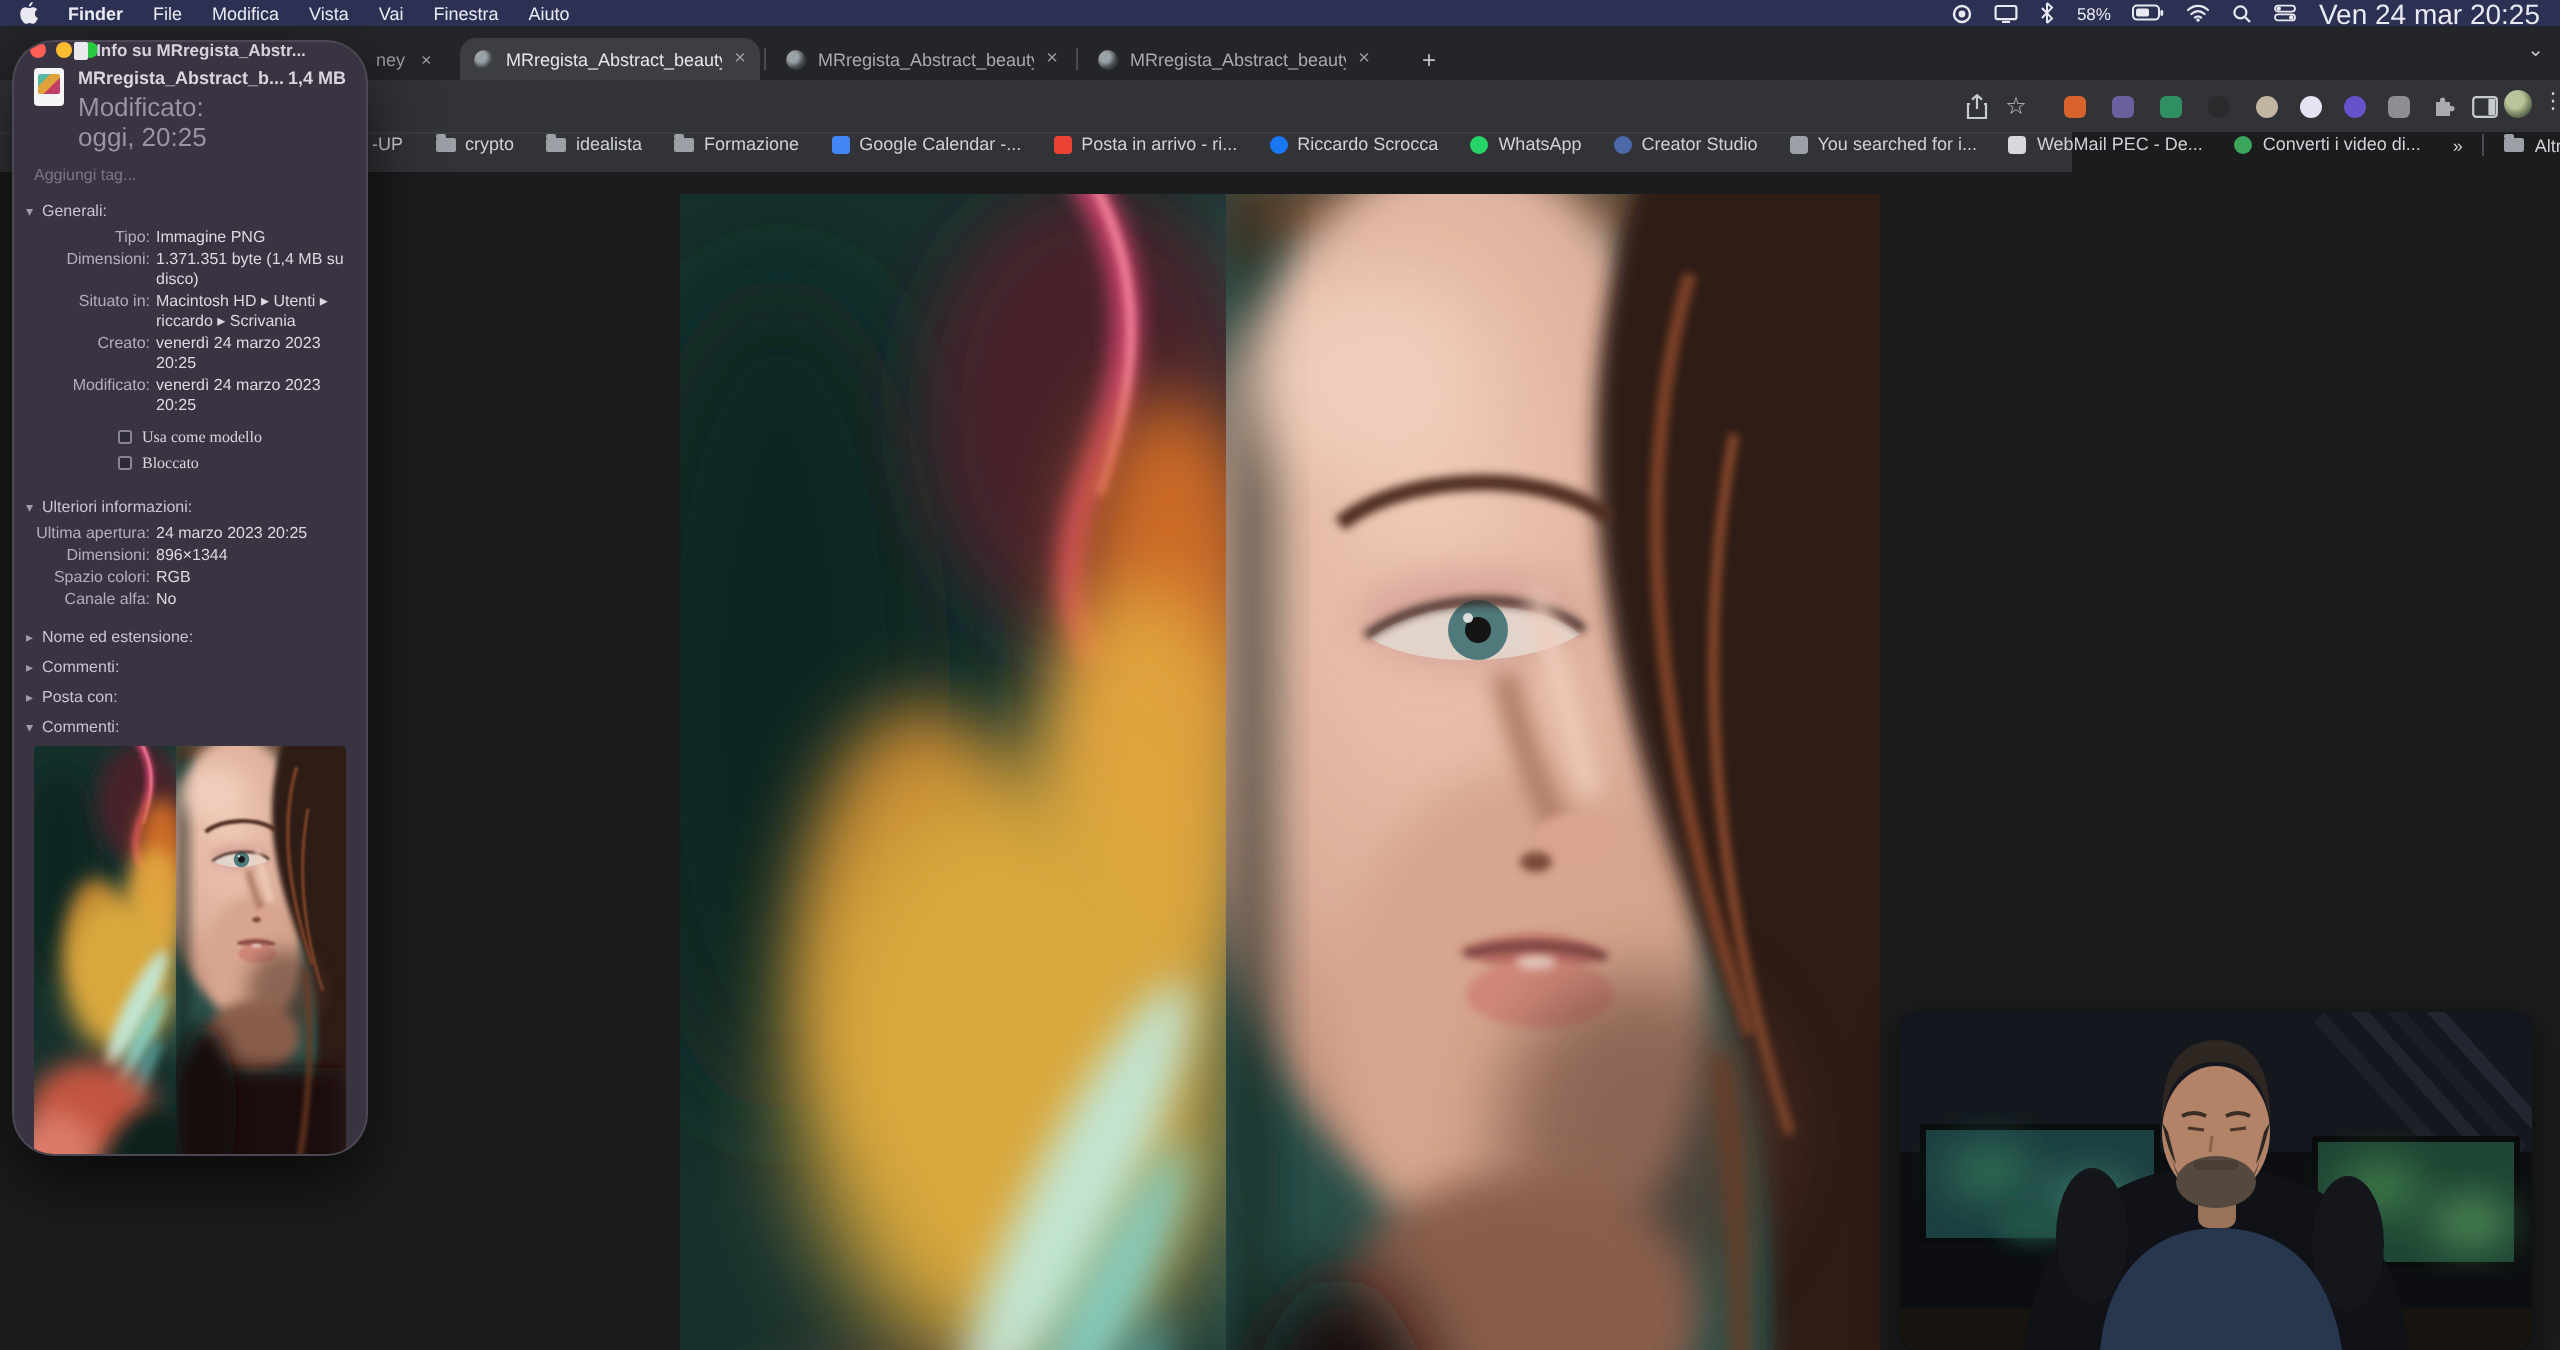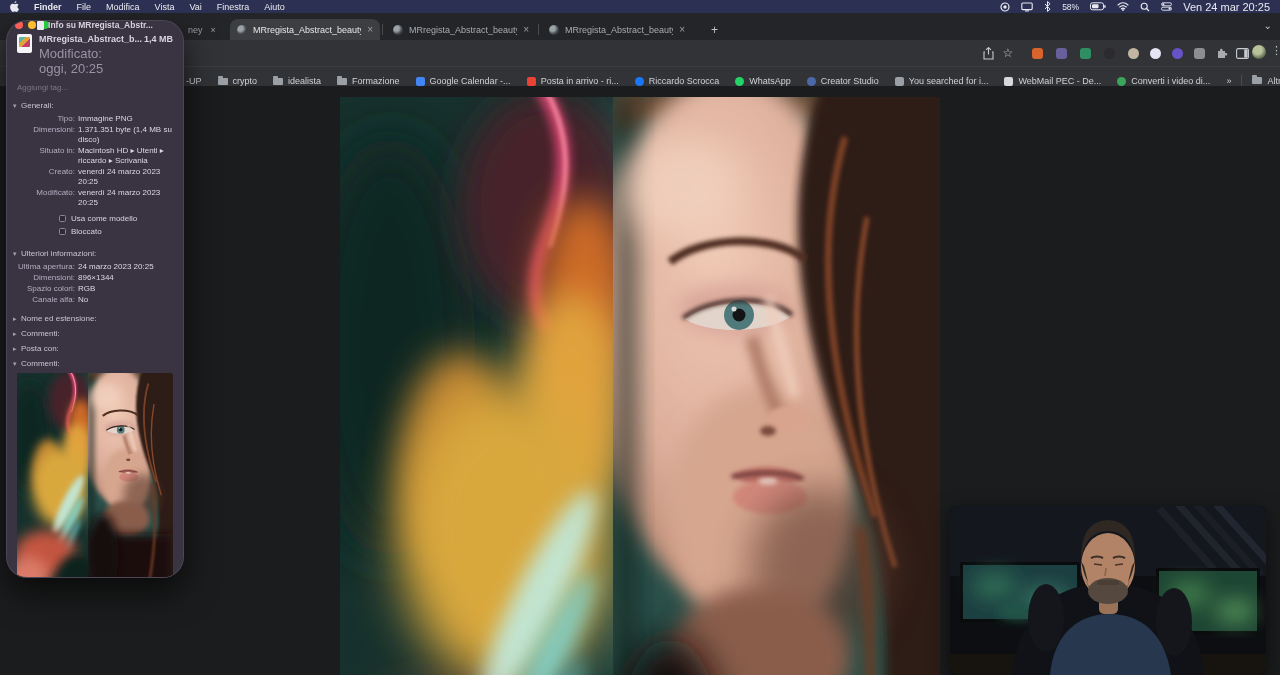--- a/index.html
+++ b/index.html
@@ -11,21 +11,21 @@
   .menubar { position:absolute; left:0; top:0; width:1280px; height:13px;
              background:#2c3052; display:flex; align-items:center;
              color:#e9e9f2; font-size:9px; padding:0 10px; z-index:30; }
   .menubar .mleft { display:flex; align-items:center; gap:15px;text-align:center; }
   .menubar .apple svg { display:block; }
   .menubar .mitem { cursor:default; }
   .menubar .bold { font-weight:bold; }
   .menubar .mright { margin-left:auto; display:flex; align-items:center; gap:11px; }
   .menubar .sicon svg { display:block; }
   .menubar .battxt { font-size:8.5px; }
-  .menubar .clock { font-size:11px; white-space:nowrap; }
+  .menubar .clock { font-size:14px; white-space:nowrap; }
 
   
   .browser { position:absolute; left:0; top:13px; width:1280px; height:662px; z-index:1; }
   .tabstrip { position:absolute; left:0; top:0; width:1280px; height:27px; background:#242528; }
   .tab { position:absolute; top:6px; height:21px; border-radius:8px 8px 0 0;
          display:flex; align-items:center; padding:0 7px; gap:6px; font-size:9px;
          color:#a9aaae; cursor:pointer; }
   .tab.active { background:#3d3e42; color:#e6e6e8; }
   .tab .favicon { width:10px; height:10px; border-radius:50%;
         background:radial-gradient(circle at 35% 35%, #9aa3a8 0 28%, #3b4046 62%); flex:0 0 auto; }
@@ -44,22 +44,22 @@
             align-items:center; overflow:hidden; }
   .urltext { font-size:9.5px; color:#c7cace; white-space:nowrap; }
   .tbico { position:absolute; top:5px; width:16px; height:16px; display:flex;
            align-items:center; justify-content:center; cursor:pointer; color:#c7cace; }
   .extdot { position:absolute; top:8px; width:11px; height:11px; border-radius:3px; cursor:pointer; }
   .extdot.round { border-radius:50%; }
   .avatar { position:absolute; top:5px; width:14px; height:14px; border-radius:50%;
             background:radial-gradient(circle at 40% 35%, #b9c49a 0 35%, #5d6b4f 70%, #2e3528); cursor:pointer; }
   .kebab { position:absolute; top:4px; color:#c7cace; font-size:11px; cursor:pointer; }
 
-  .bookmarks { position:absolute; left:0; top:53px; width:1280px; height:20px; background:#323337;
-               border-top:1px solid #3c3d41; display:flex; align-items:flex-end; gap:16px;
+  .bookmarks { position:absolute; left:0; top:53px; width:1036px; height:20px; background:#323337;
+               border-top:1px solid #3c3d41; display:flex; align-items:flex-start; gap:16px;
                padding-left:186px; padding-right:8px; font-size:9px; color:#cfd1d4; }
   .bmitem { display:flex; align-items:center; gap:5px; white-space:nowrap; cursor:pointer; }
   .bmdot { width:9px; height:9px; border-radius:2px; flex:0 0 auto; }
   .bmdot.round { border-radius:50%; }
   .bmfolder { width:10px; height:7px; border-radius:1px; position:relative; flex:0 0 auto; }
   .bmfolder::before { content:""; position:absolute; left:0; top:-2px; width:5px; height:2px;
                       border-radius:1px 1px 0 0; background:inherit; }
   .bmright { margin-left:auto; display:flex; align-items:center; gap:10px; }
   .bmsep { width:1px; height:11px; background:#4a4b4f; }
 
@@ -87,21 +87,21 @@
   .iw-size { font-size:9px; font-weight:bold; white-space:nowrap;margin-left:23px; }
   .iw-tags { font-size:8px; color:#7d7687; padding:3px 10px 5px 10px; cursor:text; }
   .iw-div { height:1px; background:#2b2533; margin:0 1px; }
   .iw-sec { padding:4px 6px 5px 6px; }
   .iw-sechead { font-size:8px; color:#c9c3d2; margin-bottom:4px; cursor:pointer; }
   .iw-sechead .dis { display:inline-block; width:8px; color:#a39cb0; font-size:7px; }
   .iw-row { display:grid; grid-template-columns:62px 1fr; column-gap:3px;
             font-size:8px; line-height:10px; margin-bottom:1px; }
   .iw-row .lab { text-align:right; color:#b4adc0; }
   .iw-row .val { color:#ddd8e4; position:relative; }
-  .iw-checks { margin:6px 0 2px 46px; }
+  .iw-checks { margin:6px 0 2px 46px;font-family:Liberation Serif, serif; }
   .iw-check { display:flex; align-items:center; gap:5px; font-size:8px; margin-bottom:4px; cursor:pointer; }
   .iw-box { width:7px; height:7px; border:1px solid #8a8494; border-radius:1.5px; background:#2e2937; }
   .iw-collapsed { padding:3px 6px; font-size:8px; color:#c9c3d2; cursor:pointer; }
   .iw-collapsed .dis { display:inline-block; width:8px; color:#a39cb0; font-size:7px; }
   .iw-thumbwrap { padding:2px 10px 4px 10px; }
   .iw-thumb { width:156px; height:222px; border-radius:2px; overflow:hidden; background:#16312d; }
 
   
   .webcam { position:absolute; left:950px; top:506px; width:316px; height:169px;
             border-radius:8px; overflow:hidden; background:#000; z-index:25;

